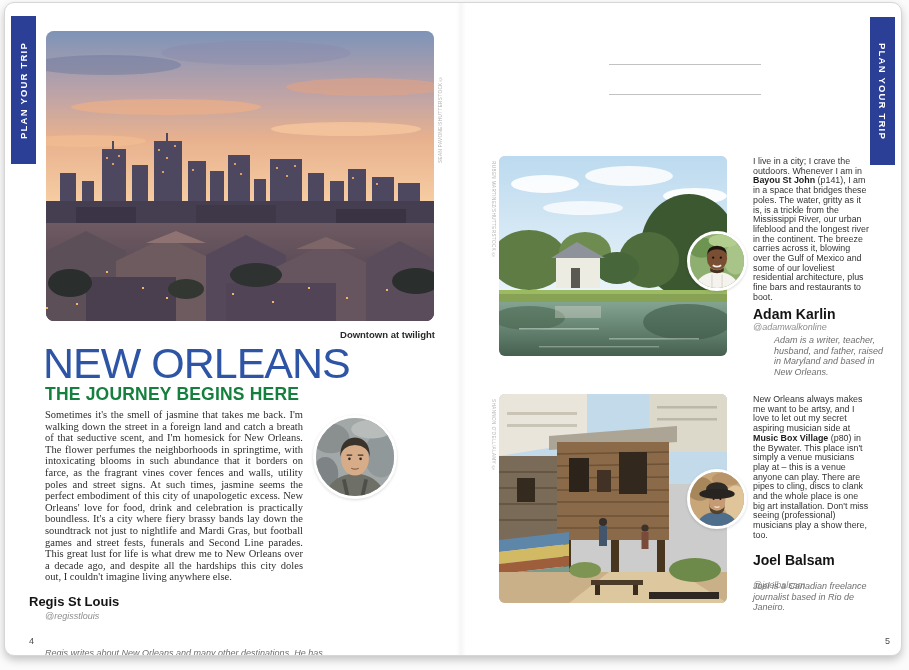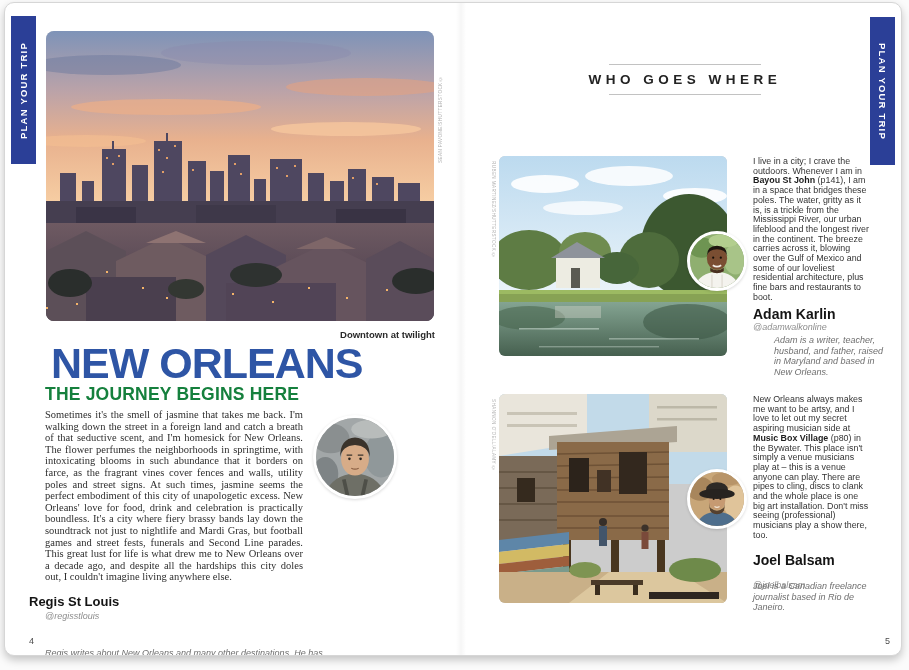--- a/index.html
+++ b/index.html
@@ -22,21 +22,21 @@
 
   .photo { position:absolute; border-radius:8px; overflow:hidden; background:#ccc; }
   .photo svg { display:block; width:100%; height:100%; }
 
   .vcredit { position:absolute; color:#b0b0b0; font-size:4.6px; letter-spacing:.4px;
     writing-mode:vertical-rl; }
   .vcredit.up { transform:rotate(180deg); }
 
   .caption { position:absolute; font-size:9.5px; font-weight:bold; color:#2a2a2a; text-align:right; }
 
-  .title { position:absolute; font-size:43px; font-weight:700; letter-spacing:-1px; color:#2e55a5; white-space:nowrap;margin-left:8px; }
+  .title { position:absolute; font-size:43px; font-weight:400; letter-spacing:-1px; color:#2e55a5; white-space:nowrap; }
   .subtitle { position:absolute; font-size:17.5px; font-weight:800; color:#15803d; letter-spacing:.2px; white-space:nowrap; }
 
   .bodytext { position:absolute; font-family:Liberation Serif, serif; font-size:10.5px; line-height:11.6px;
     color:#2e2e2e; text-align:justify; }
 
   .author-name { position:absolute; font-size:13px; font-weight:bold; color:#141414; }
   .author-handle { position:absolute; font-size:9px; font-style:italic; color:#8e8e8e; }
   .author-bio { position:absolute; font-size:9px; font-style:italic; color:#6e6e6e; line-height:10.6px; }
 
   .avatar { position:absolute; border-radius:50%; overflow:hidden; border:3px solid #ffffff;
@@ -189,21 +189,20 @@
     </svg>
   </div>
 
   <div class="pagenum" style="left:24px; top:633px;">4</div>
 
   <div class="tab tab-right">
     <span>PLAN YOUR TRIP</span>
   </div>
 
   <div class="wgw-rule" style="left:604px; top:61px; width:152px;"></div>
-  <div class="wgw-head" style="left:555px; top:69px; width:250px;">WHO GOES WHERE</div>
   <div class="wgw-rule" style="left:604px; top:91px; width:152px;"></div>
 
   <div class="photo" style="left:494px; top:153px; width:228px; height:200px; border-radius:6px;">
     <svg viewBox="0 0 228 200" preserveAspectRatio="none">
       <defs>
         <linearGradient id="bsky" x1="0" y1="0" x2="0" y2="1">
           <stop offset="0" stop-color="#bcdaef"></stop>
             <stop offset="1" stop-color="#edf5fa"></stop>
         </linearGradient>
         <linearGradient id="bwater" x1="0" y1="0" x2="0" y2="1">

